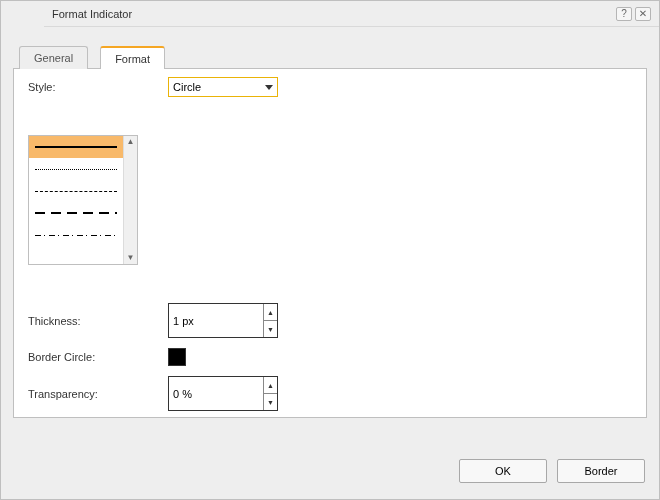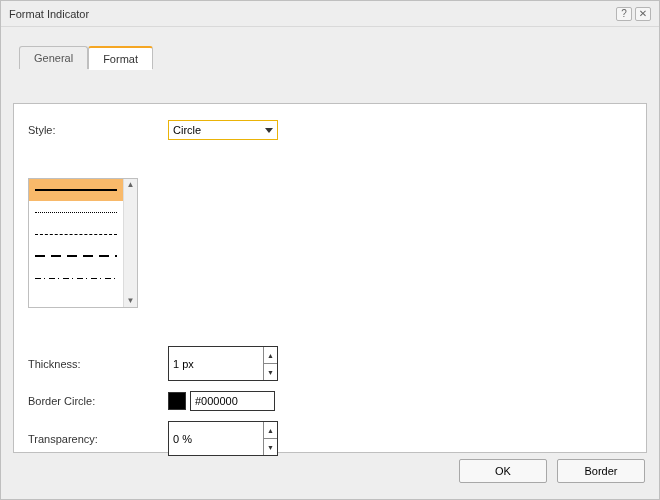--- a/index.html
+++ b/index.html
@@ -21,20 +21,21 @@
     border: 1px solid #bfbfbf;
     position: relative;
   }
   .titlebar {
     height: 26px;
     border-bottom: 1px solid #d9d9d9;
     display: flex;
     align-items: center;
     padding: 12px 8px;
     background: #eeeeee;
+    margin-left: 43px;
   }
   .titlebar .title {
     flex: 1;
     font-size: 11px;
     color: #333;
   }
   .titlebar .tb-btn {
     width: 16px; height: 14px;
     border: 1px solid #b5b5b5;
     margin-left: 3px;
@@ -56,21 +57,21 @@
     display: flex;
     position: relative;
     z-index: 2;
     margin-left: 6px;
   }
   .tab {
     padding: 5px 14px 4px 14px;
     border: 1px solid #bfbfbf;
     border-bottom: none;
     background: #eeeeee;
-    margin-right: 0;
+    margin-right: 12px;
     font-size: 11px;
     cursor: pointer;
     position: relative;
     top: 1px;
     border-top-left-radius: 3px;
     border-top-right-radius: 3px;
   }
   .tab.inactive {
     background: #eeeeee;
     color: #555;
@@ -86,22 +87,21 @@
     position: absolute;
     left: 0; right: 0;
     bottom: -1px;
     height: 2px;
     background: #fff;
   }
   .panel {
     border: 1px solid #bfbfbf;
     background: #ffffff;
     height: 350px;
-    padding: 16px 14px;
-    margin-top: 35px;
+    padding: 8px 14px;
   }
   .row {
     display: flex;
     align-items: center;
     margin-bottom: 10px;
   }
   .row.top { align-items: flex-start; }
   .row .lbl {
     width: 140px;
     color: #333;
@@ -313,21 +313,20 @@
             <div>▲</div>
             <div>▼</div>
           </div>
         </div>
       </div>
 
       <div class="row">
         <div class="lbl">Border Circle:</div>
         <div class="colorwrap">
           <div class="swatch" style=";background:#000000"></div>
-          <input class="colorinput" type="text" value="#000000" style="">
         </div>
       </div>
 
       <div class="row">
         <div class="lbl">Transparency:</div>
         <div class="numwrap">
           <input type="text" value="0 %" style="">
           <div class="spin">
             <div>▲</div>
             <div>▼</div>

